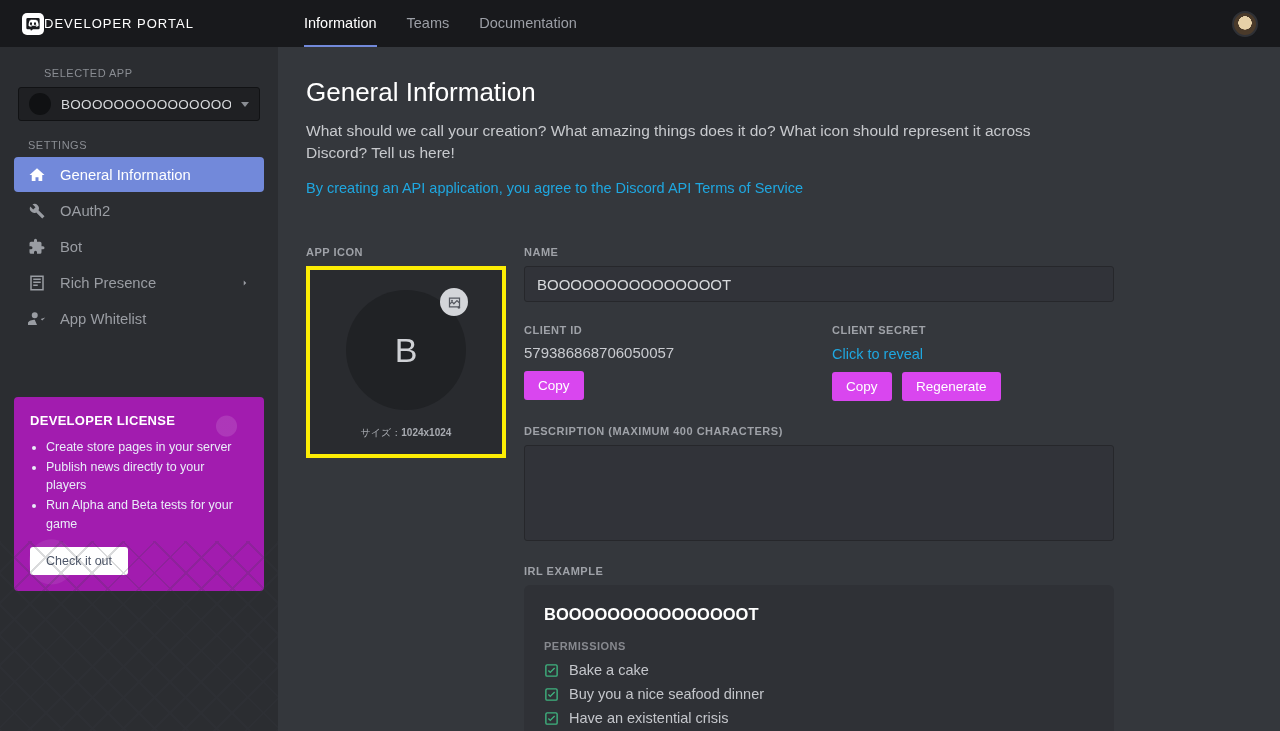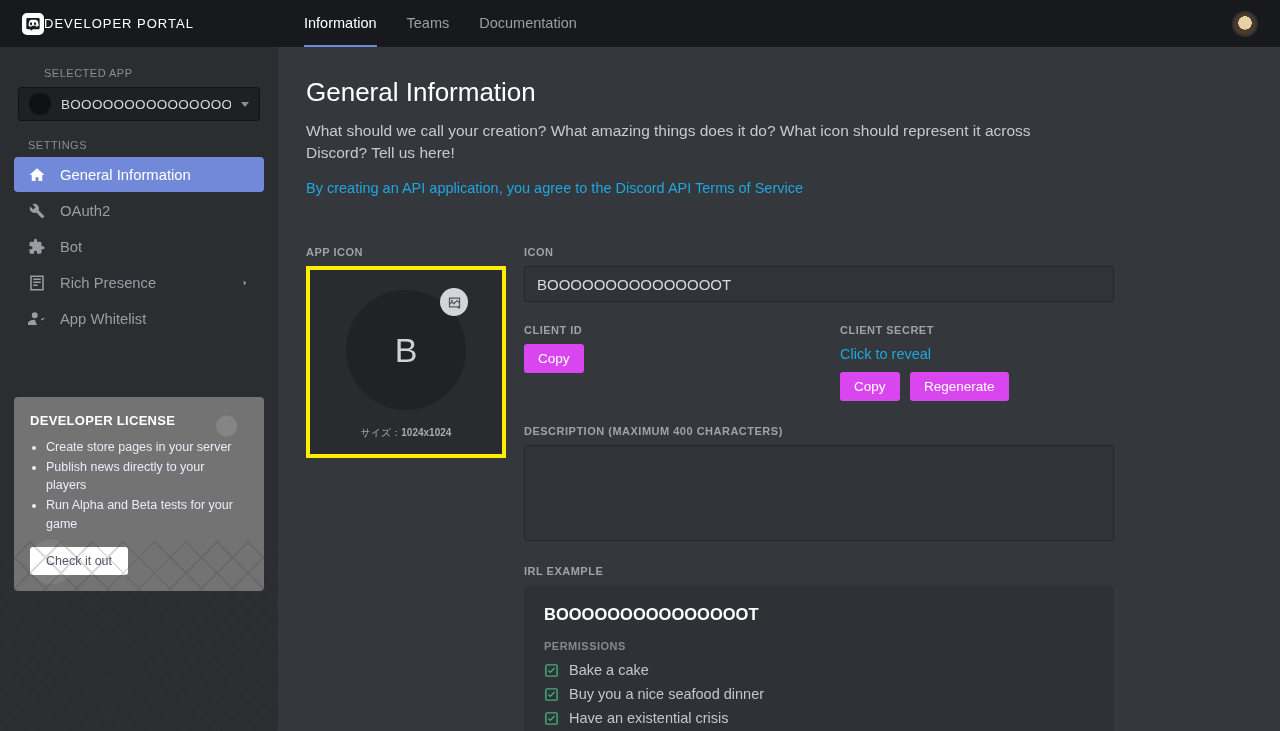--- a/index.html
+++ b/index.html
@@ -26,21 +26,21 @@
   .app-select-text { font-size:13.5px; color:#d7d9dc; letter-spacing:.3px; flex:1; white-space:nowrap; overflow:hidden;}
   .app-select-caret { width:0;height:0;border-left:4px solid transparent;border-right:4px solid transparent;border-top:5px solid #8a8d93;}
   .settings-label{ font-size:11px; font-weight:400; color:#8a8d93; letter-spacing:.5px; margin:0 0 6px 14px;}
   .nav-list { display:flex; flex-direction:column; gap:1px; }
   .nav-item { display:flex; align-items:center; gap:14px; height:35px; padding:0 14px; border-radius:4px; font-size:14.8px; color:#9a9da3; cursor:pointer;}
   .nav-item.active { background:#7289da; color:#fff; }
   .nav-item .chev { margin-left:auto; }
   .nav-icon { width:18px; height:18px; display:flex; align-items:center; justify-content:center; }
   .nav-icon svg{ width:18px; height:18px; fill:currentColor; }
 
-  .license-card { position:absolute; left:14px; right:14px; top:350px; background:#737373; border-radius:4px; padding:16px 16px 16px 16px; overflow:hidden;}
+  .license-card { position:absolute; left:14px; right:14px; top:350px; background:#a21caf; border-radius:4px; padding:16px 16px 16px 16px; overflow:hidden;}
   .license-card::before{content:"";position:absolute;inset:0;background:
      radial-gradient(circle at 85% 15%, rgba(255,255,255,.12) 0 10px, transparent 11px),
      radial-gradient(circle at 15% 85%, rgba(255,255,255,.08) 0 22px, transparent 23px);
   }
   .license-title{ font-size:13px; font-weight:700; letter-spacing:.3px; position:relative;}
   .license-list{ margin:10px 0 14px 0; padding-left:16px; font-size:12.5px; line-height:1.45; color:#e9ecf8; position:relative;}
   .license-list li{ margin-bottom:2px;}
   .check-btn{ background:#fff; color:#4d5668; font-size:12.5px; padding:7px 16px; border:none; border-radius:3px; cursor:pointer; position:relative;}
 
   .sidebar-bg { position:absolute; left:0; right:0; bottom:0; height:190px; opacity:.18; background:
@@ -58,21 +58,21 @@
   .field-label { font-size:11px; font-weight:700; letter-spacing:.5px; color:#9fa2a8; margin-bottom:8px;}
   .icon-box { border:4px solid #fced04; width:200px; height:192px; background:#292b2f; display:flex; flex-direction:column; align-items:center; justify-content:center; position:relative; padding-top:6px;}
   .icon-circle { width:120px; height:120px; border-radius:50%; background:#202225; display:flex; align-items:center; justify-content:center; font-size:34px; color:#cfd1d5; position:relative;}
   .upload-badge{ position:absolute; top:-2px; right:-2px; width:28px; height:28px; border-radius:50%; background:#d3d5d9; display:flex; align-items:center; justify-content:center;}
   .upload-badge svg{width:15px;height:15px;fill:#555860;}
   .icon-size-txt { font-size:10px; color:#a8abb1; margin-top:16px;}
   .icon-size-txt b{ font-weight:700;}
 
   .right-col { flex:1; }
   .text-input { width:590px; max-width:100%; height:36px; background:#313339; border:1px solid #26272b; border-radius:3px; color:#d7d9dc; font-size:15px; padding:0 12px;}
-  .row2 { display:flex; gap:36px; margin-top:22px;}
+  .row2 { display:flex; gap:28px; margin-top:22px;}
   .client-val { font-size:15px; color:#c9cbd0; margin:2px 0 10px 0;}
   .reveal { color:#1fa7e0; font-size:14.5px; cursor:pointer; margin:2px 0 10px 0; display:inline-block;}
   .btn { background:#d946ef; color:#fff; border:none; font-size:13.5px; padding:7px 14px; border-radius:3px; cursor:pointer; margin-right:6px;}
   .desc-label{ margin-top:24px;}
   .desc-area { width:590px; height:96px; background:#313339; border:1px solid #26272b; border-radius:3px;}
   .irl-label{ margin-top:24px;}
   .irl-card { width:590px; background:#2f3136; border-radius:6px; padding:20px 20px 16px 20px;}
   .irl-title { font-size:16.5px; font-weight:600; margin-bottom:16px;}
   .perm-label { font-size:11px; font-weight:700; letter-spacing:.5px; color:#87898f; margin-bottom:10px;}
   .perm-item { display:flex; align-items:center; gap:10px; font-size:14.5px; color:#c4c6cb; margin-bottom:8px;}
@@ -189,26 +189,27 @@
                 </svg>
             </span>
           </div>
           <div class="icon-size-txt">
             <span>サイズ：</span><b>1024x1024</b>
           </div>
         </div>
       </div>
 
       <div class="right-col">
-        <div class="field-label">ICON</div>
+        <div class="field-label">NAME</div>
         <input class="text-input" value="BOOOOOOOOOOOOOOOT" style="">
 
         <div class="row2">
           <div style="width:280px">
             <div class="field-label">CLIENT ID</div>
+            <div class="client-val">579386868706050057</div>
             <button class="btn">Copy</button>
           </div>
           <div>
             <div class="field-label">CLIENT SECRET</div>
             <a class="reveal">Click to reveal</a><br>
             <button class="btn">Copy</button>
             <button class="btn">Regenerate</button>
           </div>
         </div>
 

